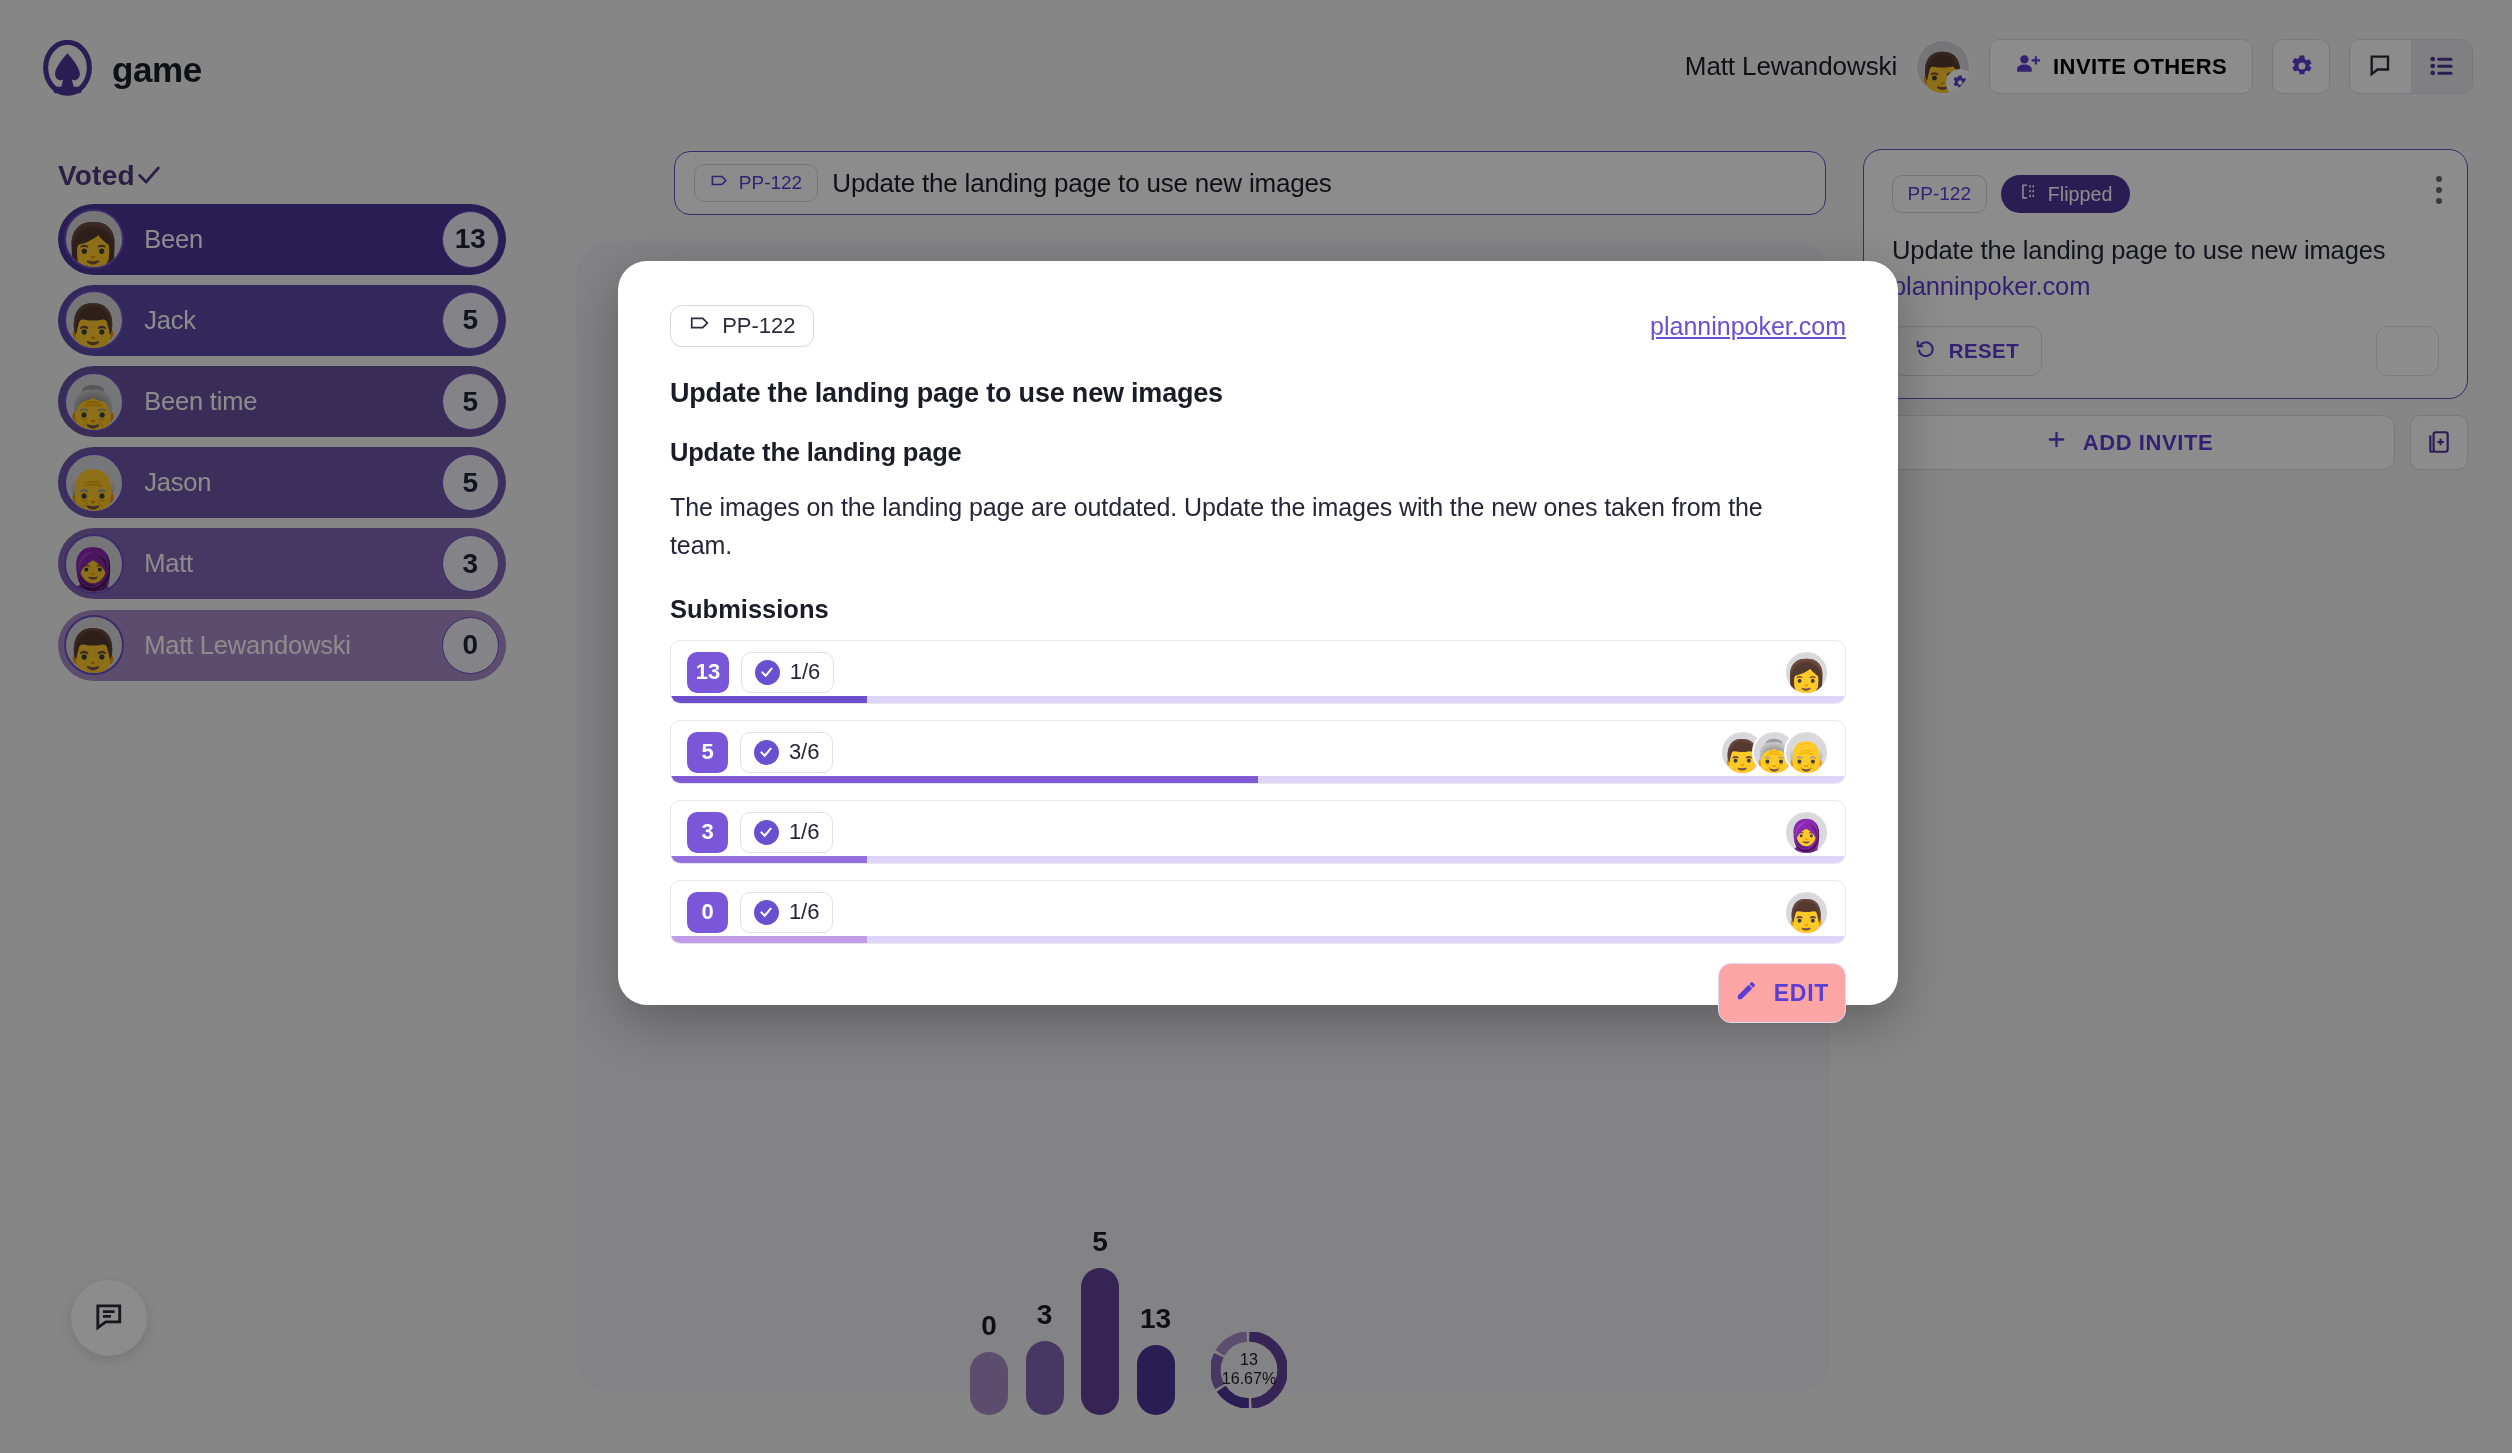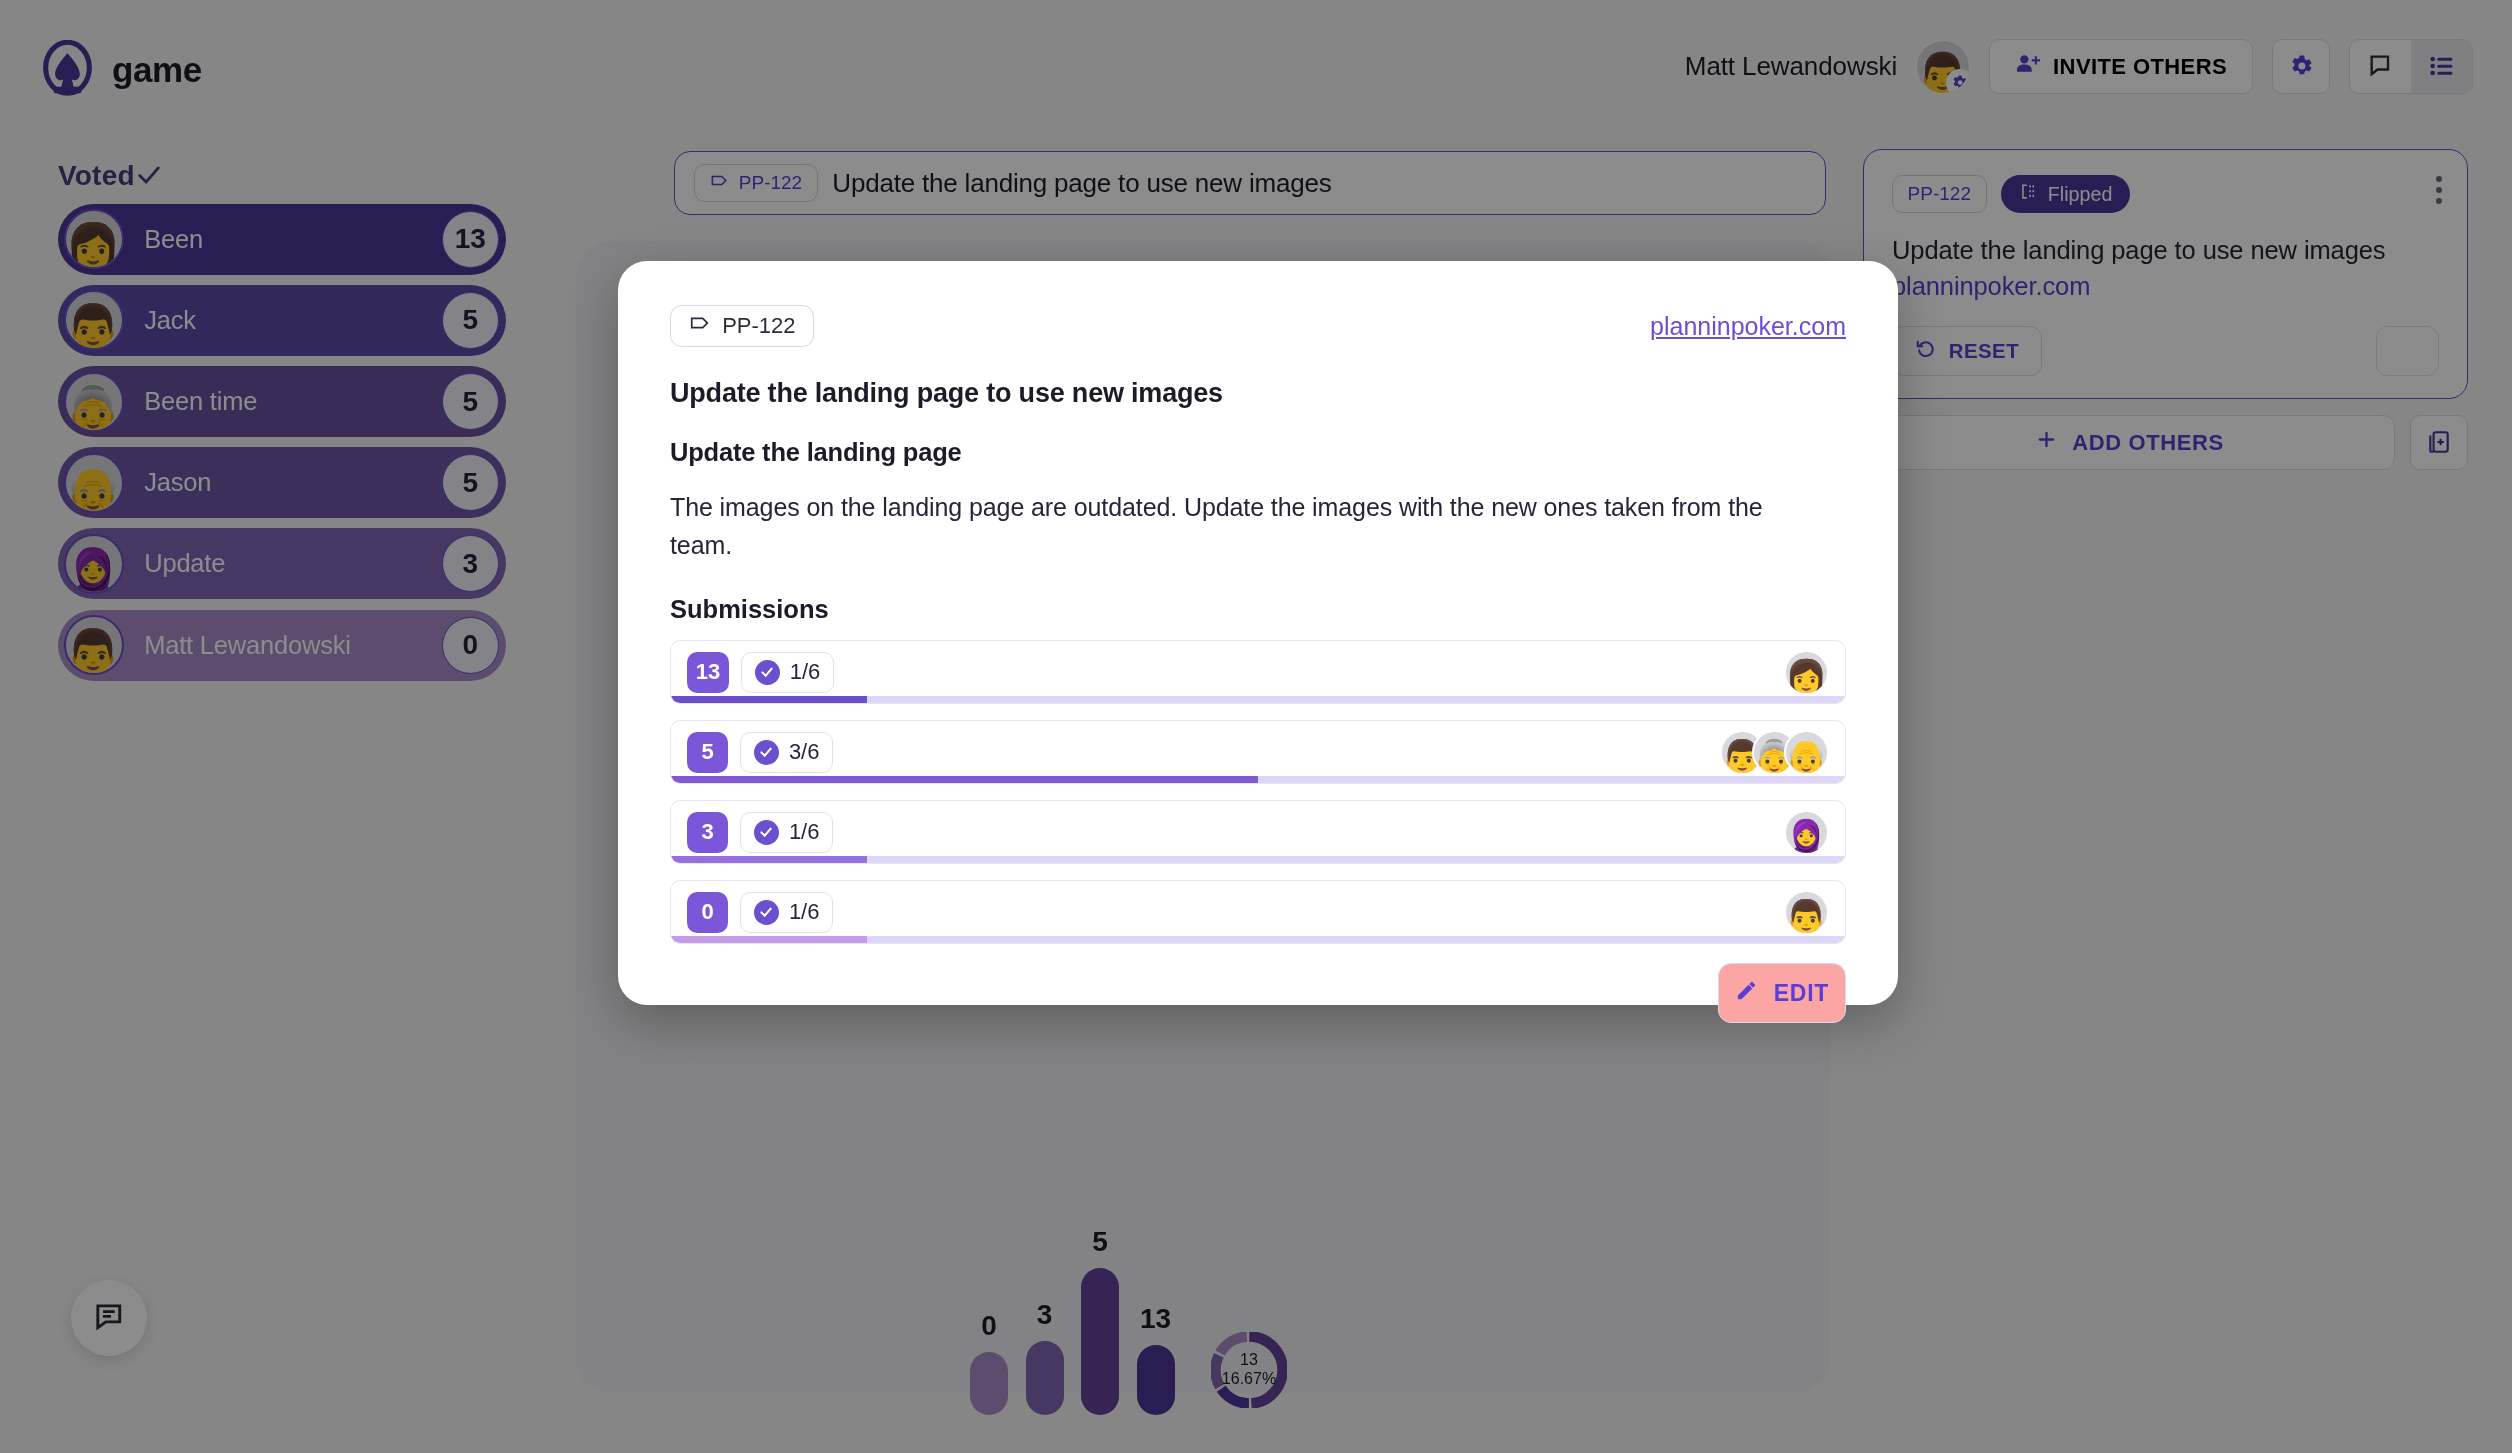--- a/index.html
+++ b/index.html
@@ -291,21 +291,21 @@
           <span class="avatar voter-av">
             <span class="em">👴</span>
           </span>
           <span class="voter-name">Jason</span>
           <span class="voter-val">5</span>
         </div>
         <div class="voter-row" style="background: rgb(128, 101, 180);">
           <span class="avatar voter-av">
             <span class="em">🧕</span>
           </span>
-          <span class="voter-name">Update</span>
+          <span class="voter-name">Matt</span>
           <span class="voter-val">3</span>
         </div>
         <div class="voter-row" style="background: rgb(168, 140, 200);">
           <span class="avatar voter-av">
             <span class="em">👨</span>
           </span>
           <span class="voter-name">Matt Lewandowski</span>
           <span class="voter-val">0</span>
         </div>
       </div>
@@ -406,21 +406,21 @@
       </div>
     </div>
 
     <div class="addrow">
       <div class="btn-add">
         <span>
           <svg viewBox="0 0 24 24" width="23" height="23" fill="none" stroke="#5b3fd4" stroke-width="2.4" stroke-linecap="round">
             <path d="M12 5v14M5 12h14"></path>
           </svg>
         </span>
-        <span>ADD OTHERS</span>
+        <span>ADD INVITE</span>
       </div>
       <div class="icon-btn">
         <span>
           <svg viewBox="0 0 24 24" width="26" height="26" fill="none" stroke="#4b3697" stroke-width="2">
             <rect x="7" y="3" width="13" height="18" rx="2"></rect>
             <path d="M4 6v14a1 1 0 0 0 1 1h2"></path>
             <path d="M13.5 9v6M10.5 12h6"></path>
           </svg>
         </span>
       </div>

